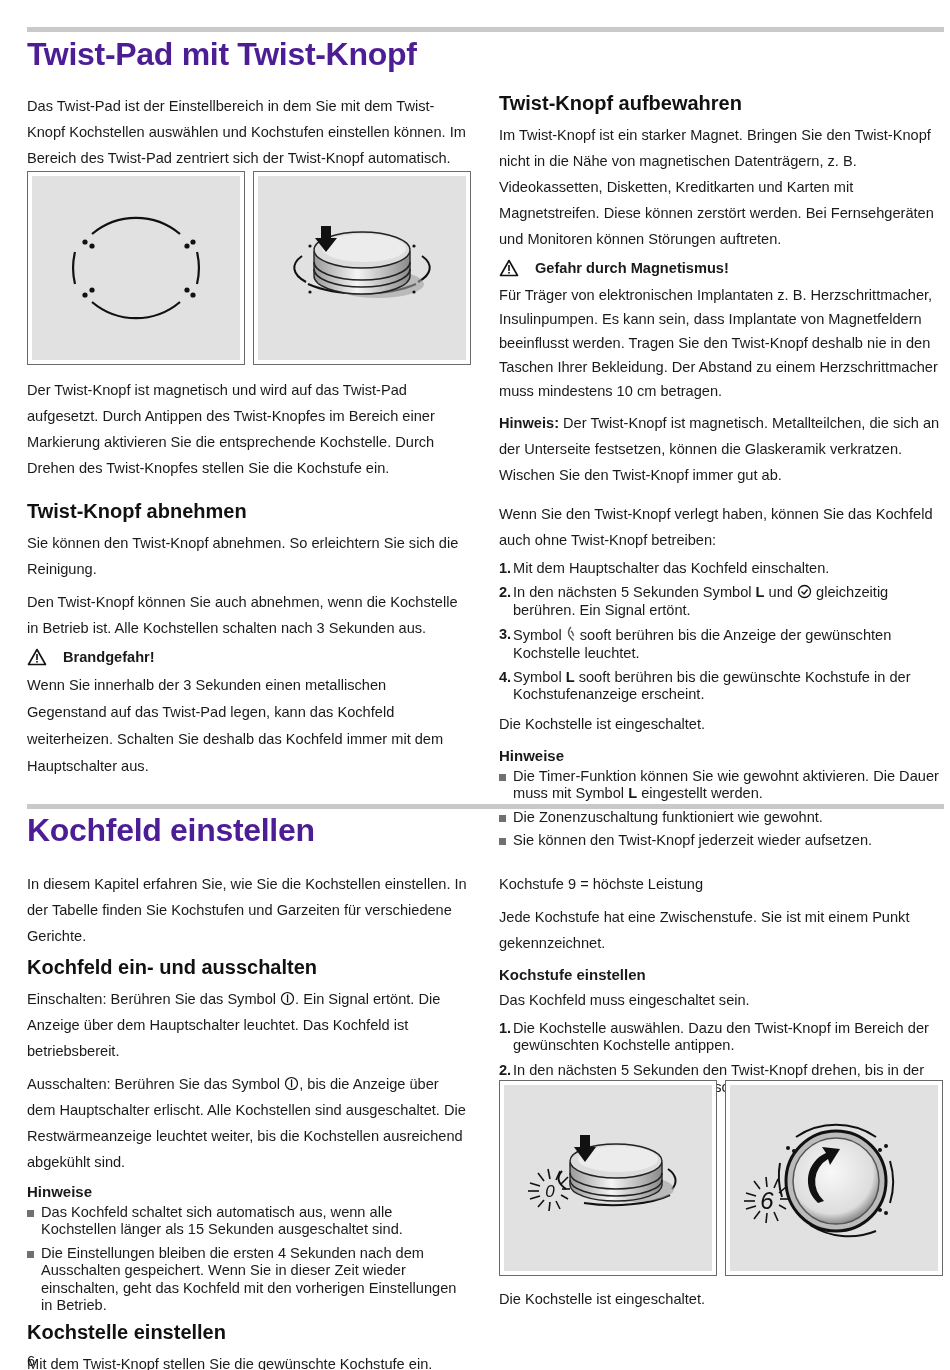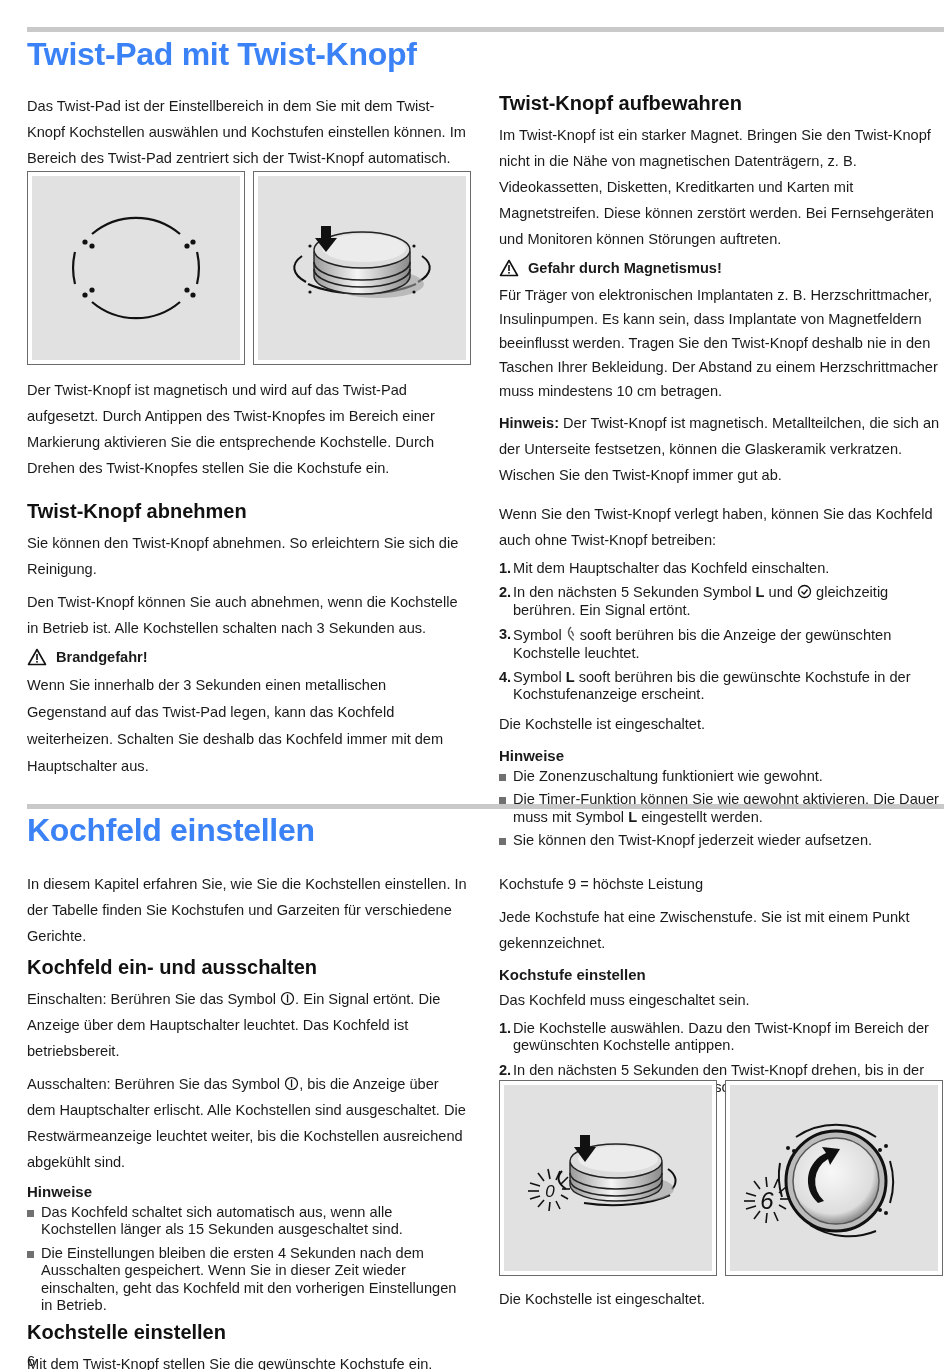--- a/index.html
+++ b/index.html
@@ -1,26 +1,26 @@
 <!DOCTYPE html>
 <html><head>
 <meta charset="utf-8">
 <style>
   html, body { margin: 0; padding: 0; background: #ffffff; }
   body {
     width: 950px; height: 1370px; position: relative; overflow: hidden;
     font-family: "Liberation Sans", sans-serif; color: #1a1a1a;
   }
   .rule { position: absolute; left: 27px; width: 917px; height: 5px; background: #c9c9c9; }
-  .h1 { position: absolute; left: 27px; font-size: 32px; font-weight: bold; letter-spacing: -0.3px; margin: 0; color: #3b82f6; }
+  .h1 { position: absolute; left: 27px; font-size: 32px; font-weight: bold; letter-spacing: -0.3px; margin: 0; color: #4c1d95; }
   .col { position: absolute; width: 442px; }
   .p { font-size: 14.6px; line-height: 26px; margin: 0 0 7px 0; }
   .h2 { font-size: 20px; font-weight: bold; margin: 0 0 7px 0; color: #111; }
   .h3 { font-size: 15px; font-weight: bold; margin: 12px 0 4px 0; }
-  .warn { font-size: 14.6px; font-weight: bold; margin: 0 0 6px 0; display: flex; align-items: center; gap: 9px; }
+  .warn { font-size: 14.6px; font-weight: bold; margin: 0 0 6px 0; display: flex; align-items: center; gap: 16px; }
   .warn svg { flex: none; }
   ol.steps { list-style: none; padding: 0; margin: 0 0 7px 0; }
   ol.steps li { font-size: 14.6px; line-height: 17.4px; margin-bottom: 7px; padding-left: 14px; position: relative; }
   ol.steps li .num { position: absolute; left: 0; font-weight: bold; }
   ul.notes { list-style: none; padding: 0; margin: 0 0 7px 0; }
   ul.notes li { font-size: 14.6px; line-height: 17.4px; margin-bottom: 6px; padding-left: 14px; position: relative; }
   ul.notes li .bullet { position: absolute; left: 0; top: 6px; width: 7px; height: 7px; background: #707070; }
   .fig { position: absolute; border: 1px solid #6a6a6a; background: #ffffff; padding: 4px; box-sizing: border-box; }
   .fig .inner { width: 100%; height: 100%; background: #e1e1e1; }
   .fig svg { width: 100%; height: 100%; display: block; }
@@ -132,22 +132,22 @@
           <path d="M4.5 7.5 L7 10 L10.5 5.5" fill="none" stroke="#111" stroke-width="1.3"></path>
         </svg><span> gleichzeitig berühren. Ein Signal ertönt.</span></li>
     <li><span class="num">3.</span><span>Symbol </span><svg class="inline-sym" width="10" height="16" viewBox="0 0 10 16">
           <path d="M5 1 C3 3 2 6 3 9 C3.5 11 6 13 7.5 14.5 M5 5 C6 6 8 8 7 10" fill="none" stroke="#555" stroke-width="1.4"></path>
         </svg><span> sooft berühren bis die Anzeige der gewünschten Kochstelle leuchtet.</span></li>
     <li><span class="num">4.</span><span>Symbol </span><b>L</b><span> sooft berühren bis die gewünschte Kochstufe in der Kochstufenanzeige erscheint.</span></li>
   </ol>
   <p class="p">Die Kochstelle ist eingeschaltet.</p>
   <h3 class="h3" style="margin-top:10px;">Hinweise</h3>
   <ul class="notes">
+    <li><span class="bullet"></span><span>Die Timer-Funktion können Sie wie gewohnt aktivieren. Die Dauer muss mit Symbol </span><b>L</b><span> eingestellt werden.</span></li>
     <li><span class="bullet"></span><span>Die Zonenzuschaltung funktioniert wie gewohnt.</span></li>
-    <li><span class="bullet"></span><span>Die Timer-Funktion können Sie wie gewohnt aktivieren. Die Dauer muss mit Symbol </span><b>L</b><span> eingestellt werden.</span></li>
     <li><span class="bullet"></span><span>Sie können den Twist-Knopf jederzeit wieder aufsetzen.</span></li>
   </ul>
 </div>
 
 <div class="rule" style="top:804px;"></div>
 <h1 class="h1" style="top:812px;">Kochfeld einstellen</h1>
 
 <div class="col" style="left:27px; top:871px;">
   <p class="p">In diesem Kapitel erfahren Sie, wie Sie die Kochstellen einstellen. In der Tabelle finden Sie Kochstufen und Garzeiten für verschiedene Gerichte.</p>
   <h2 class="h2" style="margin-top:2px;">Kochfeld ein- und ausschalten</h2>

